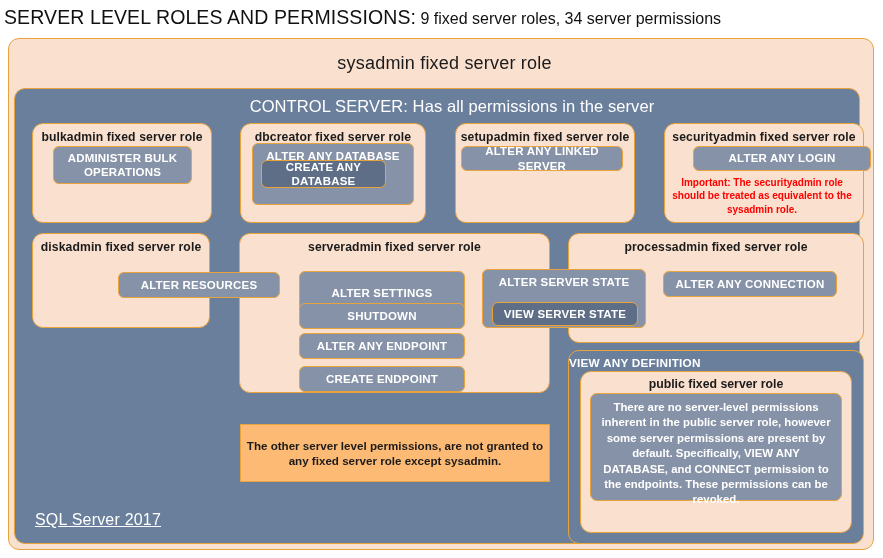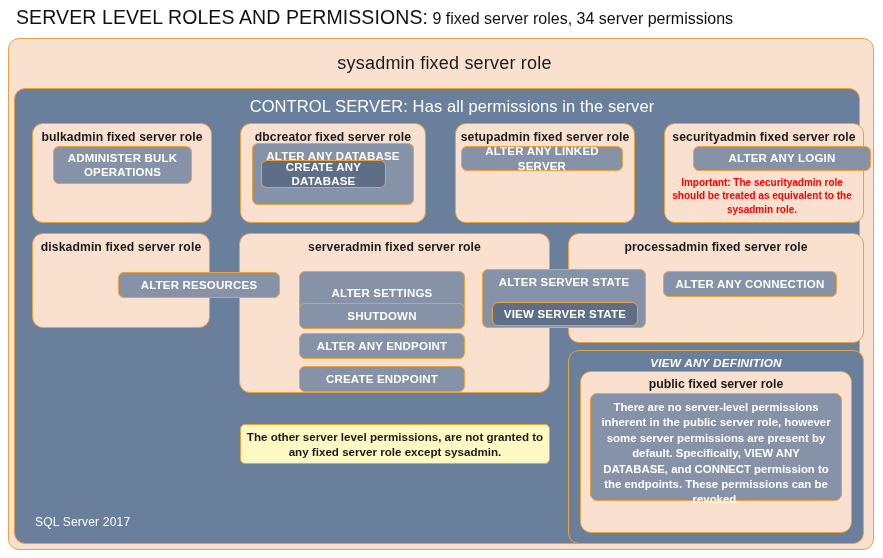--- a/index.html
+++ b/index.html
@@ -6,21 +6,21 @@
   body{
     width:883px;height:558px;
     background:#ffffff;
     font-family:"Liberation Sans", sans-serif;
     overflow:hidden;
     position:relative;
   }
 
   
   #title-bar{
-    position:absolute;left:16px;top:6px;width:850px;height:28px;
+    position:absolute;left:4px;top:6px;width:850px;height:28px;
     white-space:nowrap;color:#111111;
   }
   #title-main{font-size:19.5px;letter-spacing:.1px;}
   #title-sub{font-size:16px;letter-spacing:0;}
 
   
   .panel{position:absolute;box-sizing:border-box;}
 
   .peach{
     background:#fae0ce;
@@ -60,21 +60,21 @@
   }
 
   #control-server-panel{left:14px;top:88px;width:846px;height:456px;}
   #control-server-label{
     position:absolute;left:0;right:0;top:8px;text-align:center;
     color:#ffffff;font-size:16.5px;letter-spacing:.1px;padding-left:30px;
   }
 
   #footer-text{
     position:absolute;left:20px;bottom:14px;
-    color:#ffffff;font-size:12px;letter-spacing:.2px;
+    color:#ffffff;font-size:16px;letter-spacing:.2px;text-decoration:underline;
   }
 
   
   #bulkadmin-box   {left:32px; top:123px;width:180px;height:100px;}
   #dbcreator-box   {left:240px;top:123px;width:186px;height:100px;}
   #setupadmin-box  {left:455px;top:123px;width:180px;height:100px;}
   #securityadmin-box{left:664px;top:123px;width:200px;height:100px;}
 
   #administer-bulk-pill{left:53px; top:146px;width:139px;height:38px;}
   #alter-any-database-pill{left:252px;top:143px;width:162px;height:62px;
@@ -102,32 +102,32 @@
   #create-endpoint-pill   {left:299px;top:366px;width:166px;height:26px;}
 
   #alter-server-state-pill{left:482px;top:269px;width:164px;height:59px;
       align-items:flex-start;padding-top:5px;}
   #view-server-state-pill {left:492px;top:302px;width:146px;height:24px;}
 
   #alter-any-connection-pill{left:663px;top:271px;width:174px;height:26px;}
 
   
   #other-permissions-note{
-    left:240px;top:424px;width:310px;height:40px;
-    background:#fef9c3;border:1.6px solid #e8a33d;border-radius:5px;
+    left:240px;top:424px;width:310px;height:58px;
+    background:#fdba74;border:1.6px solid #e8a33d;border-radius:0;
     display:flex;align-items:center;justify-content:center;
     color:#1b1b1b;font-size:11.6px;font-weight:bold;
     text-align:center;line-height:1.33;box-sizing:border-box;
   }
 
   
   #view-any-definition-box{left:568px;top:350px;width:296px;height:194px;}
   #view-any-definition-label{
-    position:absolute;left:0;right:0;top:5px;text-align:center;
-    color:#ffffff;font-size:11.8px;font-weight:bold;letter-spacing:.2px;font-style:italic;
+    position:absolute;left:0;right:0;top:5px;text-align:left;
+    color:#ffffff;font-size:11.8px;font-weight:bold;letter-spacing:.2px;
   }
   #public-role-box{left:580px;top:371px;width:272px;height:162px;}
   #public-role-label{
     position:absolute;left:0;right:0;top:5px;text-align:center;
     color:#1b1b1b;font-size:12.3px;font-weight:bold;
   }
   #public-role-note{
     left:590px;top:393px;width:252px;height:108px;
     background:#8692a7;border:1.5px solid #e8a33d;border-radius:7px;
     box-sizing:border-box;

